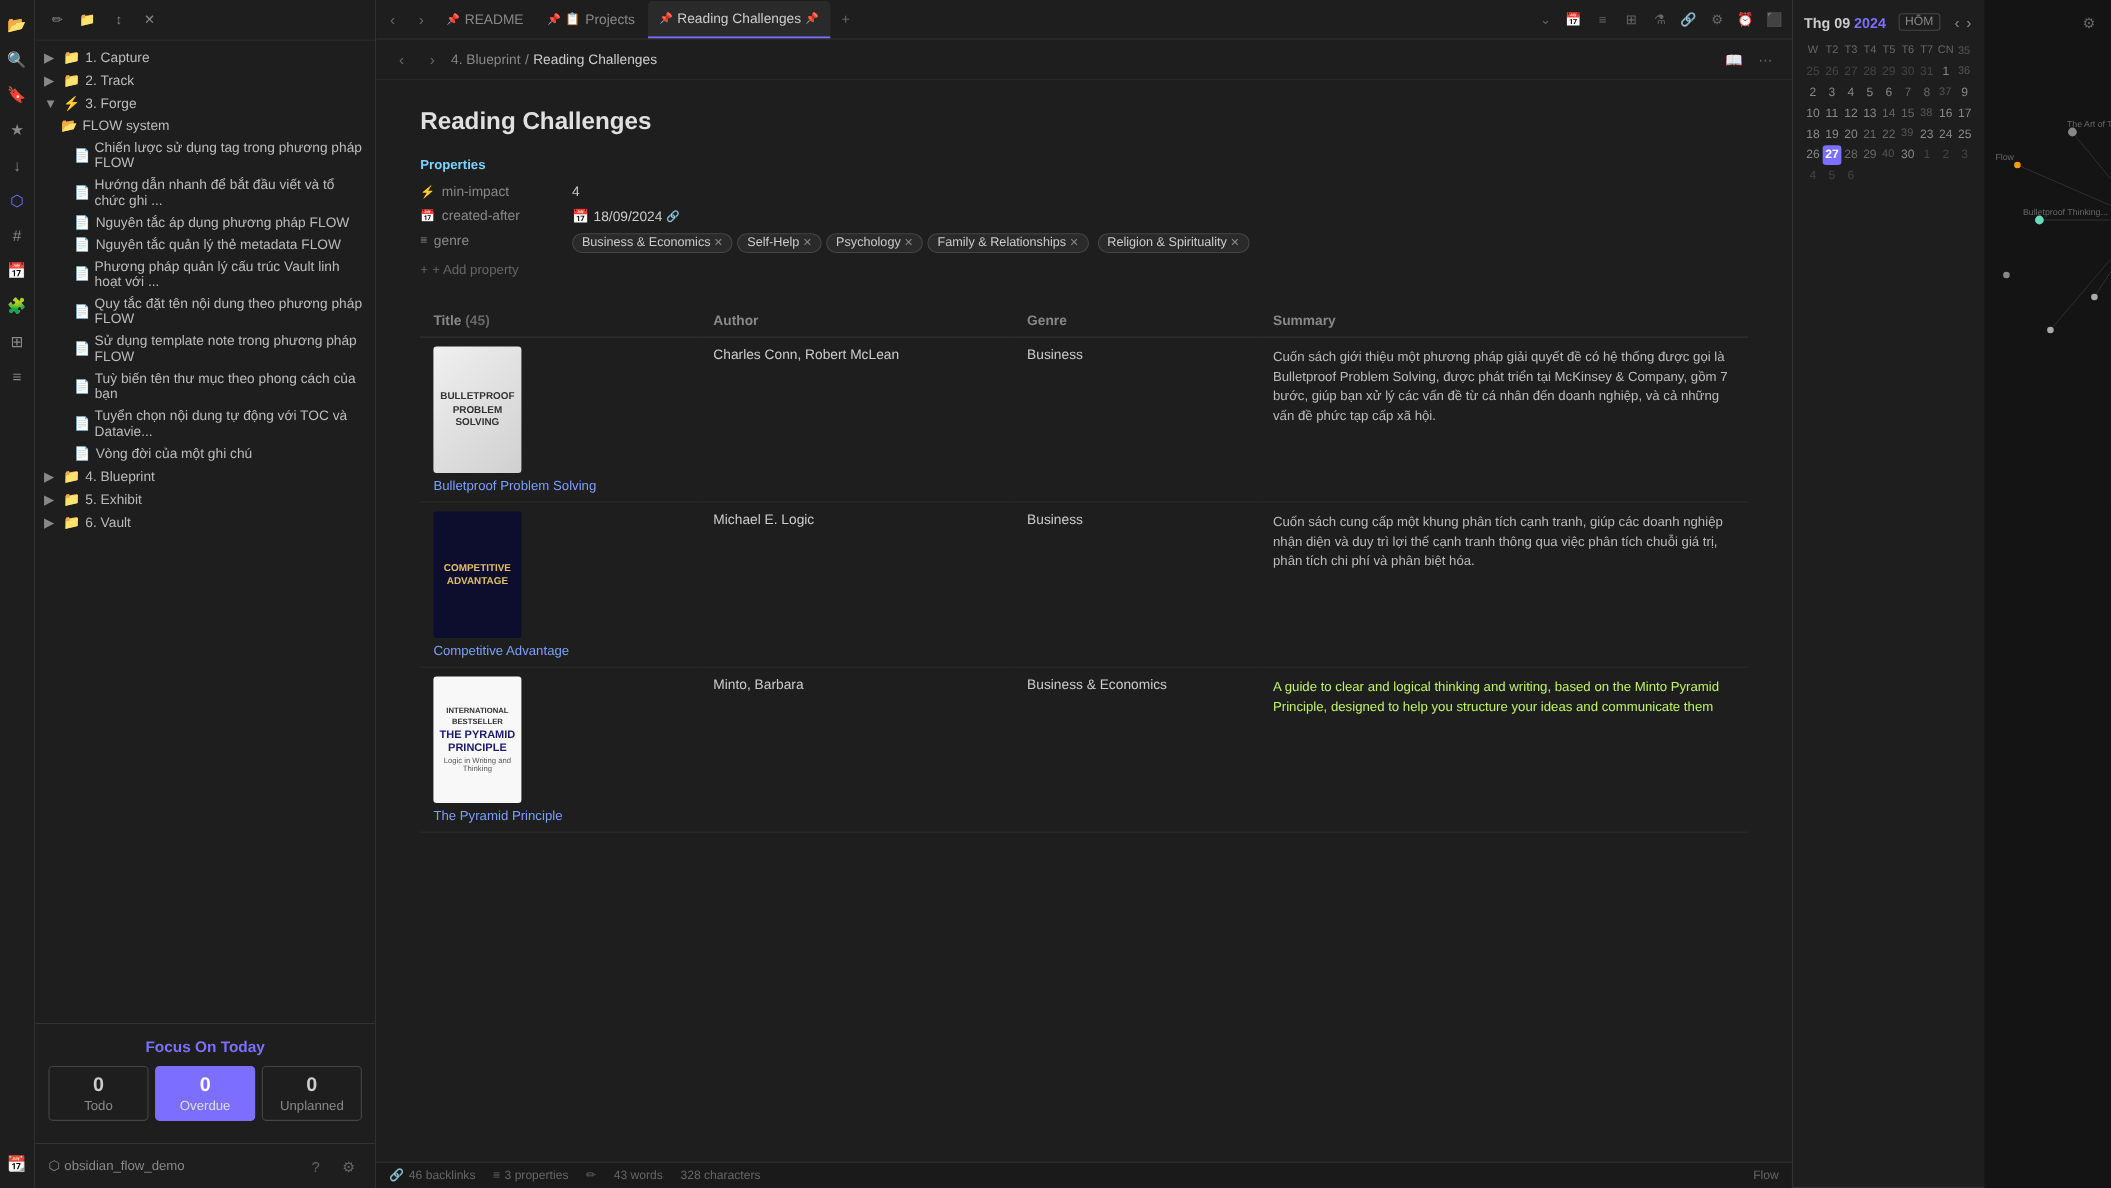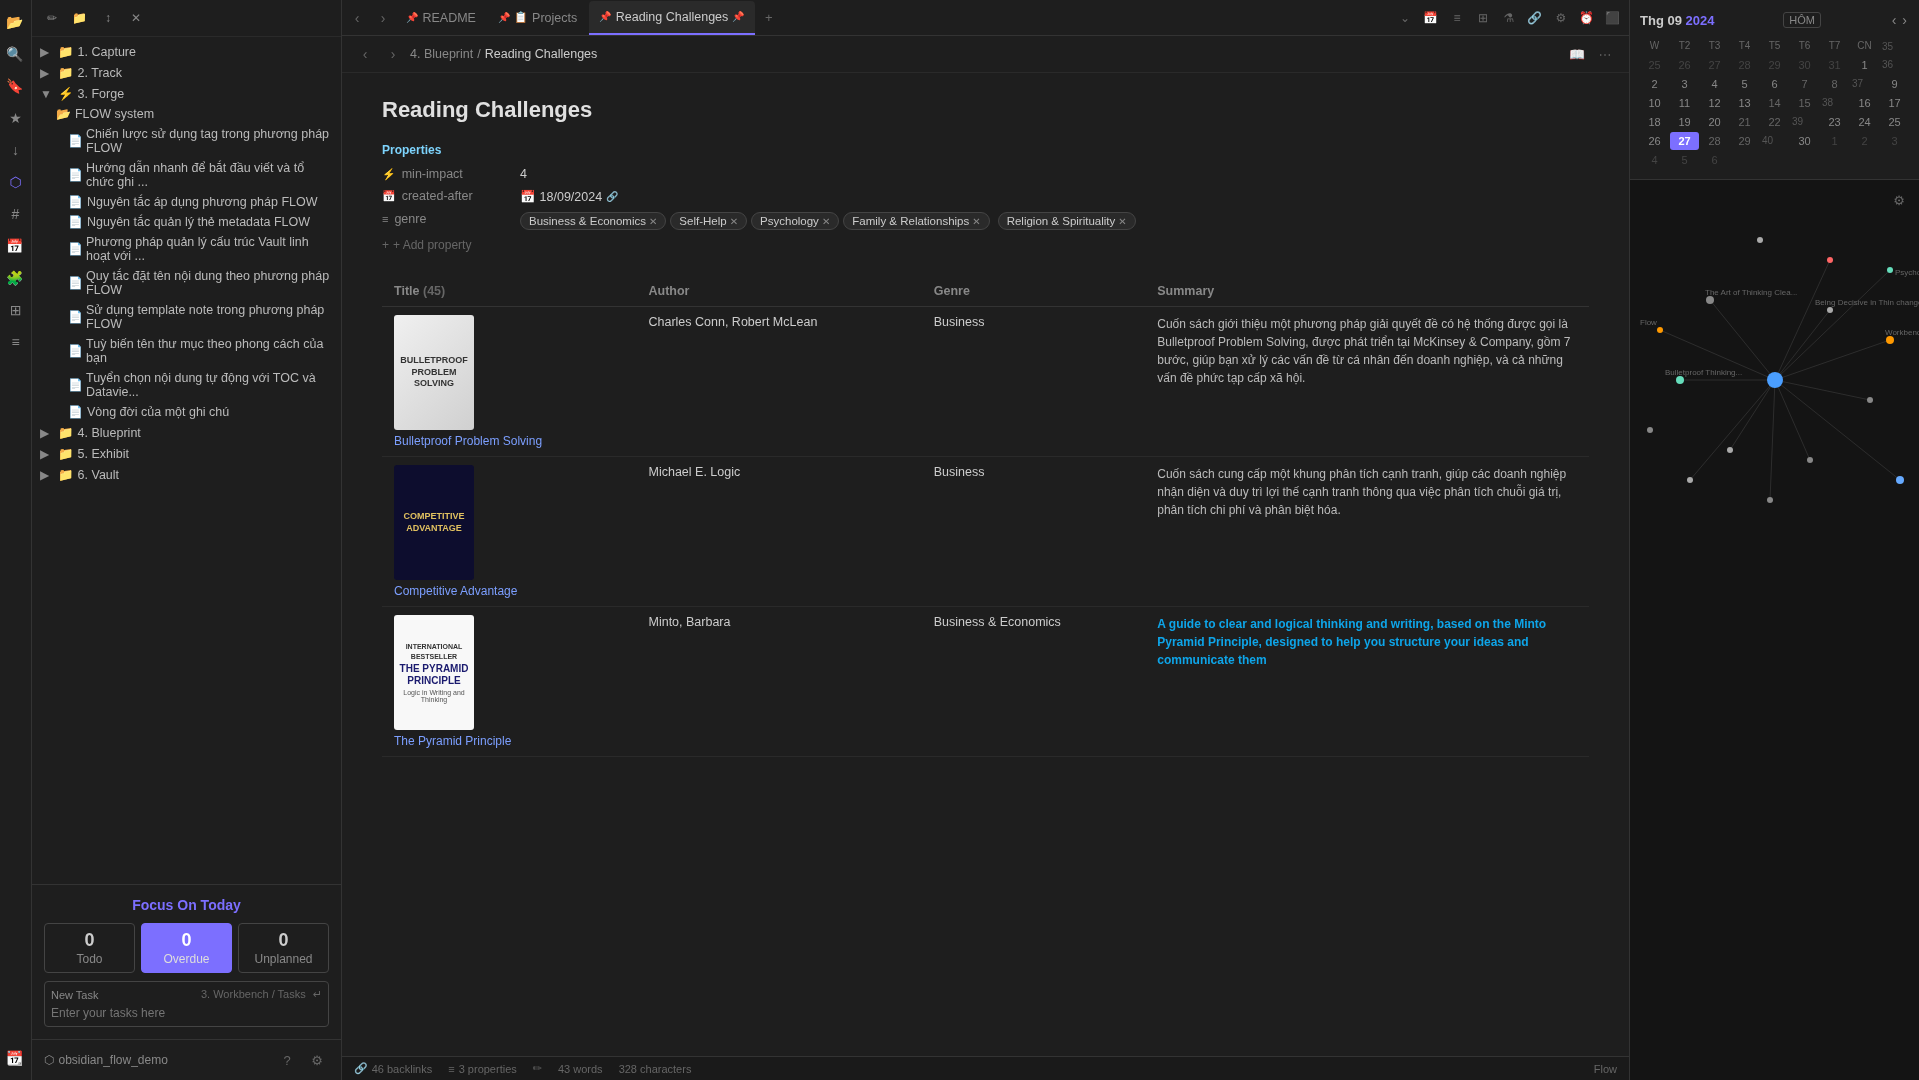--- a/index.html
+++ b/index.html
@@ -70,21 +70,21 @@
     .add-property { display: flex; align-items: center; gap: 4px; font-size: 12px; color: #666; cursor: pointer; margin-top: 8px; }
 
     
     .table-section { margin-top: 24px; }
     .reading-table { width: 100%; border-collapse: collapse; margin-top: 24px; }
     .reading-table th { text-align: left; font-size: 12.5px; color: #888; font-weight: 600; padding: 8px 12px; border-bottom: 1px solid #333; }
     .reading-table td { padding: 8px 12px; border-bottom: 1px solid #2a2a2a; vertical-align: top; font-size: 12.5px; color: #ccc; }
     .book-link { color: #7c9fff; text-decoration: none; font-size: 12px; display: block; margin-top: 4px; }
 
     
-    .right-panel { width: 290px; background: #1e1e1e; border-left: 1px solid #333; display: flex; flex-direction: column; overflow: hidden; }
+    .right-panel { width: 290px; background: #1e1e1e; border-left: 1px solid #333; display: flex; flex-direction: row; overflow: hidden; }
 
     
     .calendar { padding: 10px; border-bottom: 1px solid #333; }
     .calendar-header { display: flex; align-items: center; justify-content: space-between; margin-bottom: 8px; }
     .cal-nav-btn { background: none; border: none; color: #888; cursor: pointer; font-size: 14px; padding: 2px; }
     .cal-title { font-size: 13px; font-weight: 600; color: #ccc; }
     .cal-title .year { color: #7c6fff; }
     .calendar-grid { display: grid; grid-template-columns: repeat(9, 1fr); gap: 1px; }
     .cal-head { font-size: 10px; color: #666; text-align: center; padding: 2px 0; }
     .cal-day { font-size: 11px; text-align: center; padding: 3px 2px; cursor: pointer; border-radius: 3px; color: #888; }
@@ -224,30 +224,20 @@
         <span class="stat-label">Todo</span>
       </div>
       <div class="stat-box active-stat">
         <span class="stat-number">0</span>
         <span class="stat-label">Overdue</span>
       </div>
       <div class="stat-box">
         <span class="stat-number">0</span>
         <span class="stat-label">Unplanned</span>
       </div>
-    </div>
-    <div class="new-task-area">
-      <div class="new-task-header">
-        <span class="new-task-label">New Task</span>
-        <span class="new-task-path">
-          <span>3. Workbench / Tasks</span>
-          <span style="margin-left:4px;">↵</span>
-        </span>
-      </div>
-      <input class="new-task-input" placeholder="Enter your tasks here" style="">
     </div>
   </div>
 
   <div class="sidebar-footer">
     <div class="sidebar-footer-name">
       <span>⬡</span>
       <span>obsidian_flow_demo</span>
     </div>
     <div style="display:flex;gap:6px;">
       <span class="h-icon">?</span>
@@ -411,21 +401,21 @@
             <td>
               <div style="width:80px;height:115px;background:#f8f8f8;border-radius:3px;display:flex;flex-direction:column;align-items:center;justify-content:center;padding:4px;">
                 <span style="font-size:7px;color:#333;text-align:center;font-weight:bold;line-height:1.4;">INTERNATIONAL BESTSELLER</span>
                 <span style="font-size:10px;color:#1a1a6e;text-align:center;font-weight:900;line-height:1.2;margin-top:2px;">THE PYRAMID PRINCIPLE</span>
                 <span style="font-size:7px;color:#555;text-align:center;margin-top:2px;">Logic in Writing and Thinking</span>
               </div>
               <a class="book-link" href="#">The Pyramid Principle</a>
             </td>
             <td>Minto, Barbara</td>
             <td>Business &amp; Economics</td>
-            <td style="font-size:12px;color:#0ea5e9;line-height:1.5;max-width:300px;font-weight:bold;">A guide to clear and logical thinking and writing, based on the Minto Pyramid Principle, designed to help you structure your ideas and communicate them</td>
+            <td style="font-size:12px;color:#bef264;line-height:1.5;max-width:300px;">A guide to clear and logical thinking and writing, based on the Minto Pyramid Principle, designed to help you structure your ideas and communicate them</td>
           </tr>
         </tbody>
       </table>
     </div>
   </div>
 
   <div class="status-bar">
     <div class="status-item">
       <span>🔗</span>
       <span>46 backlinks</span>

